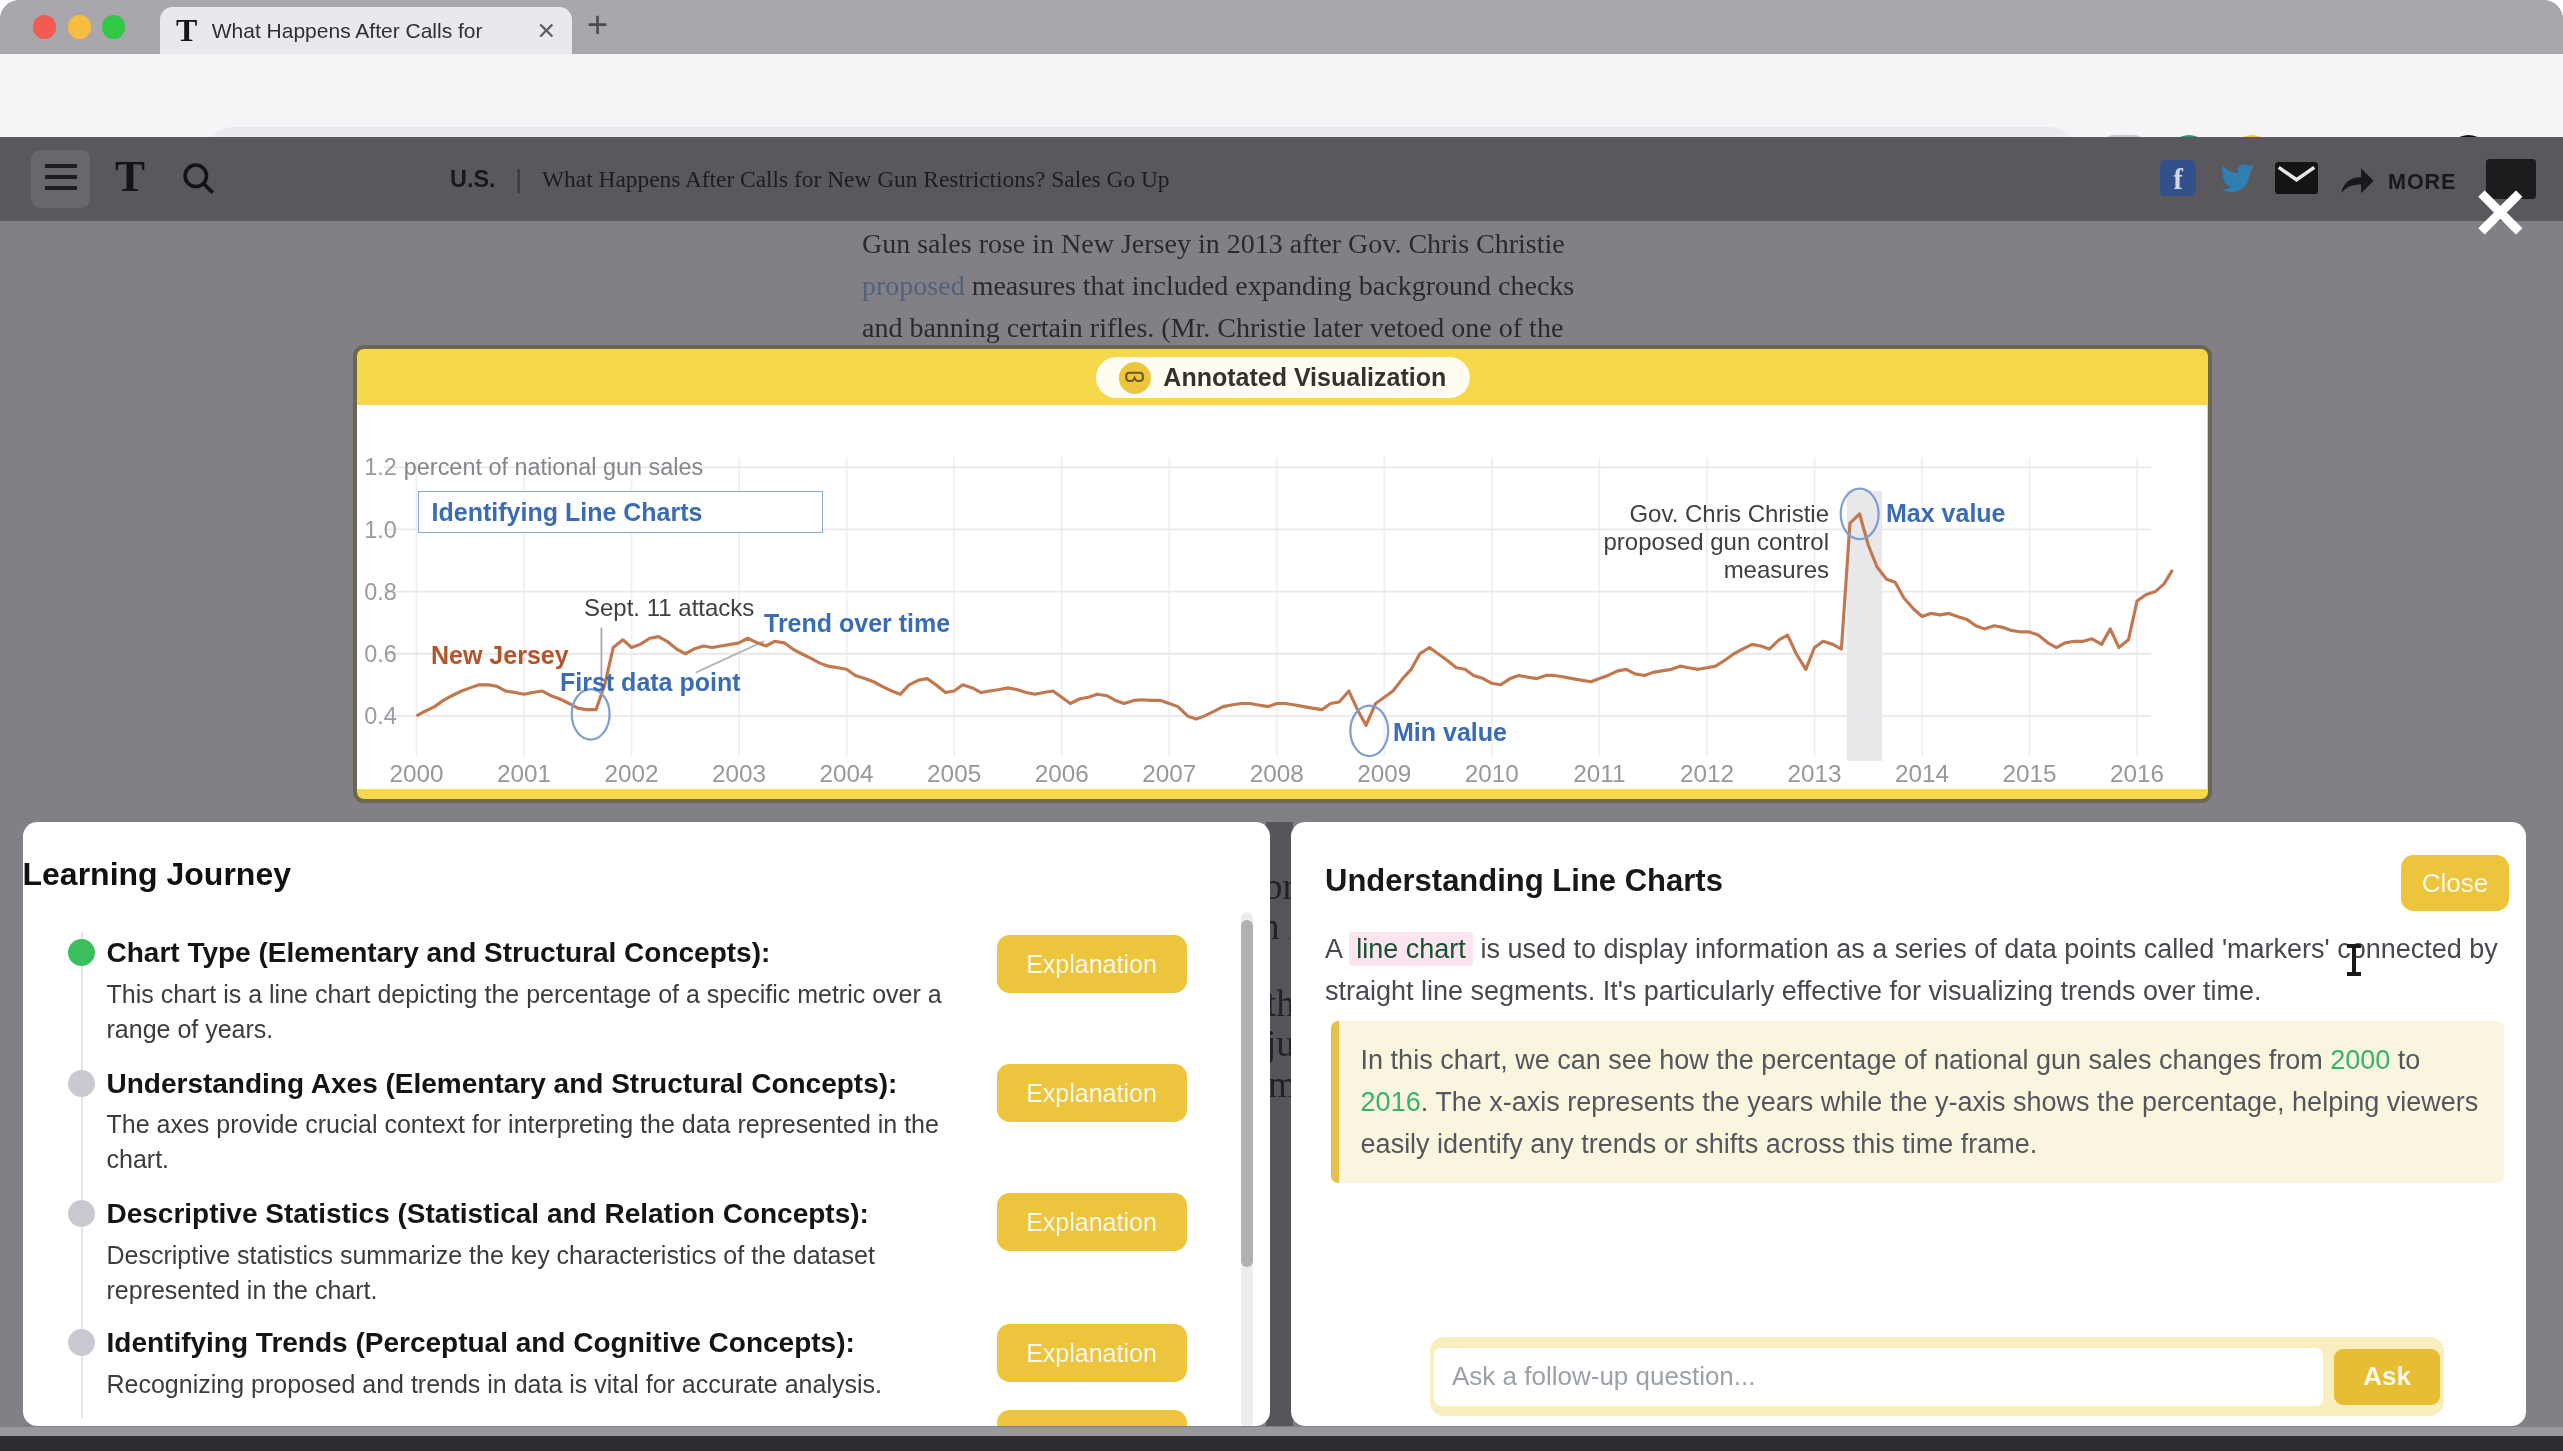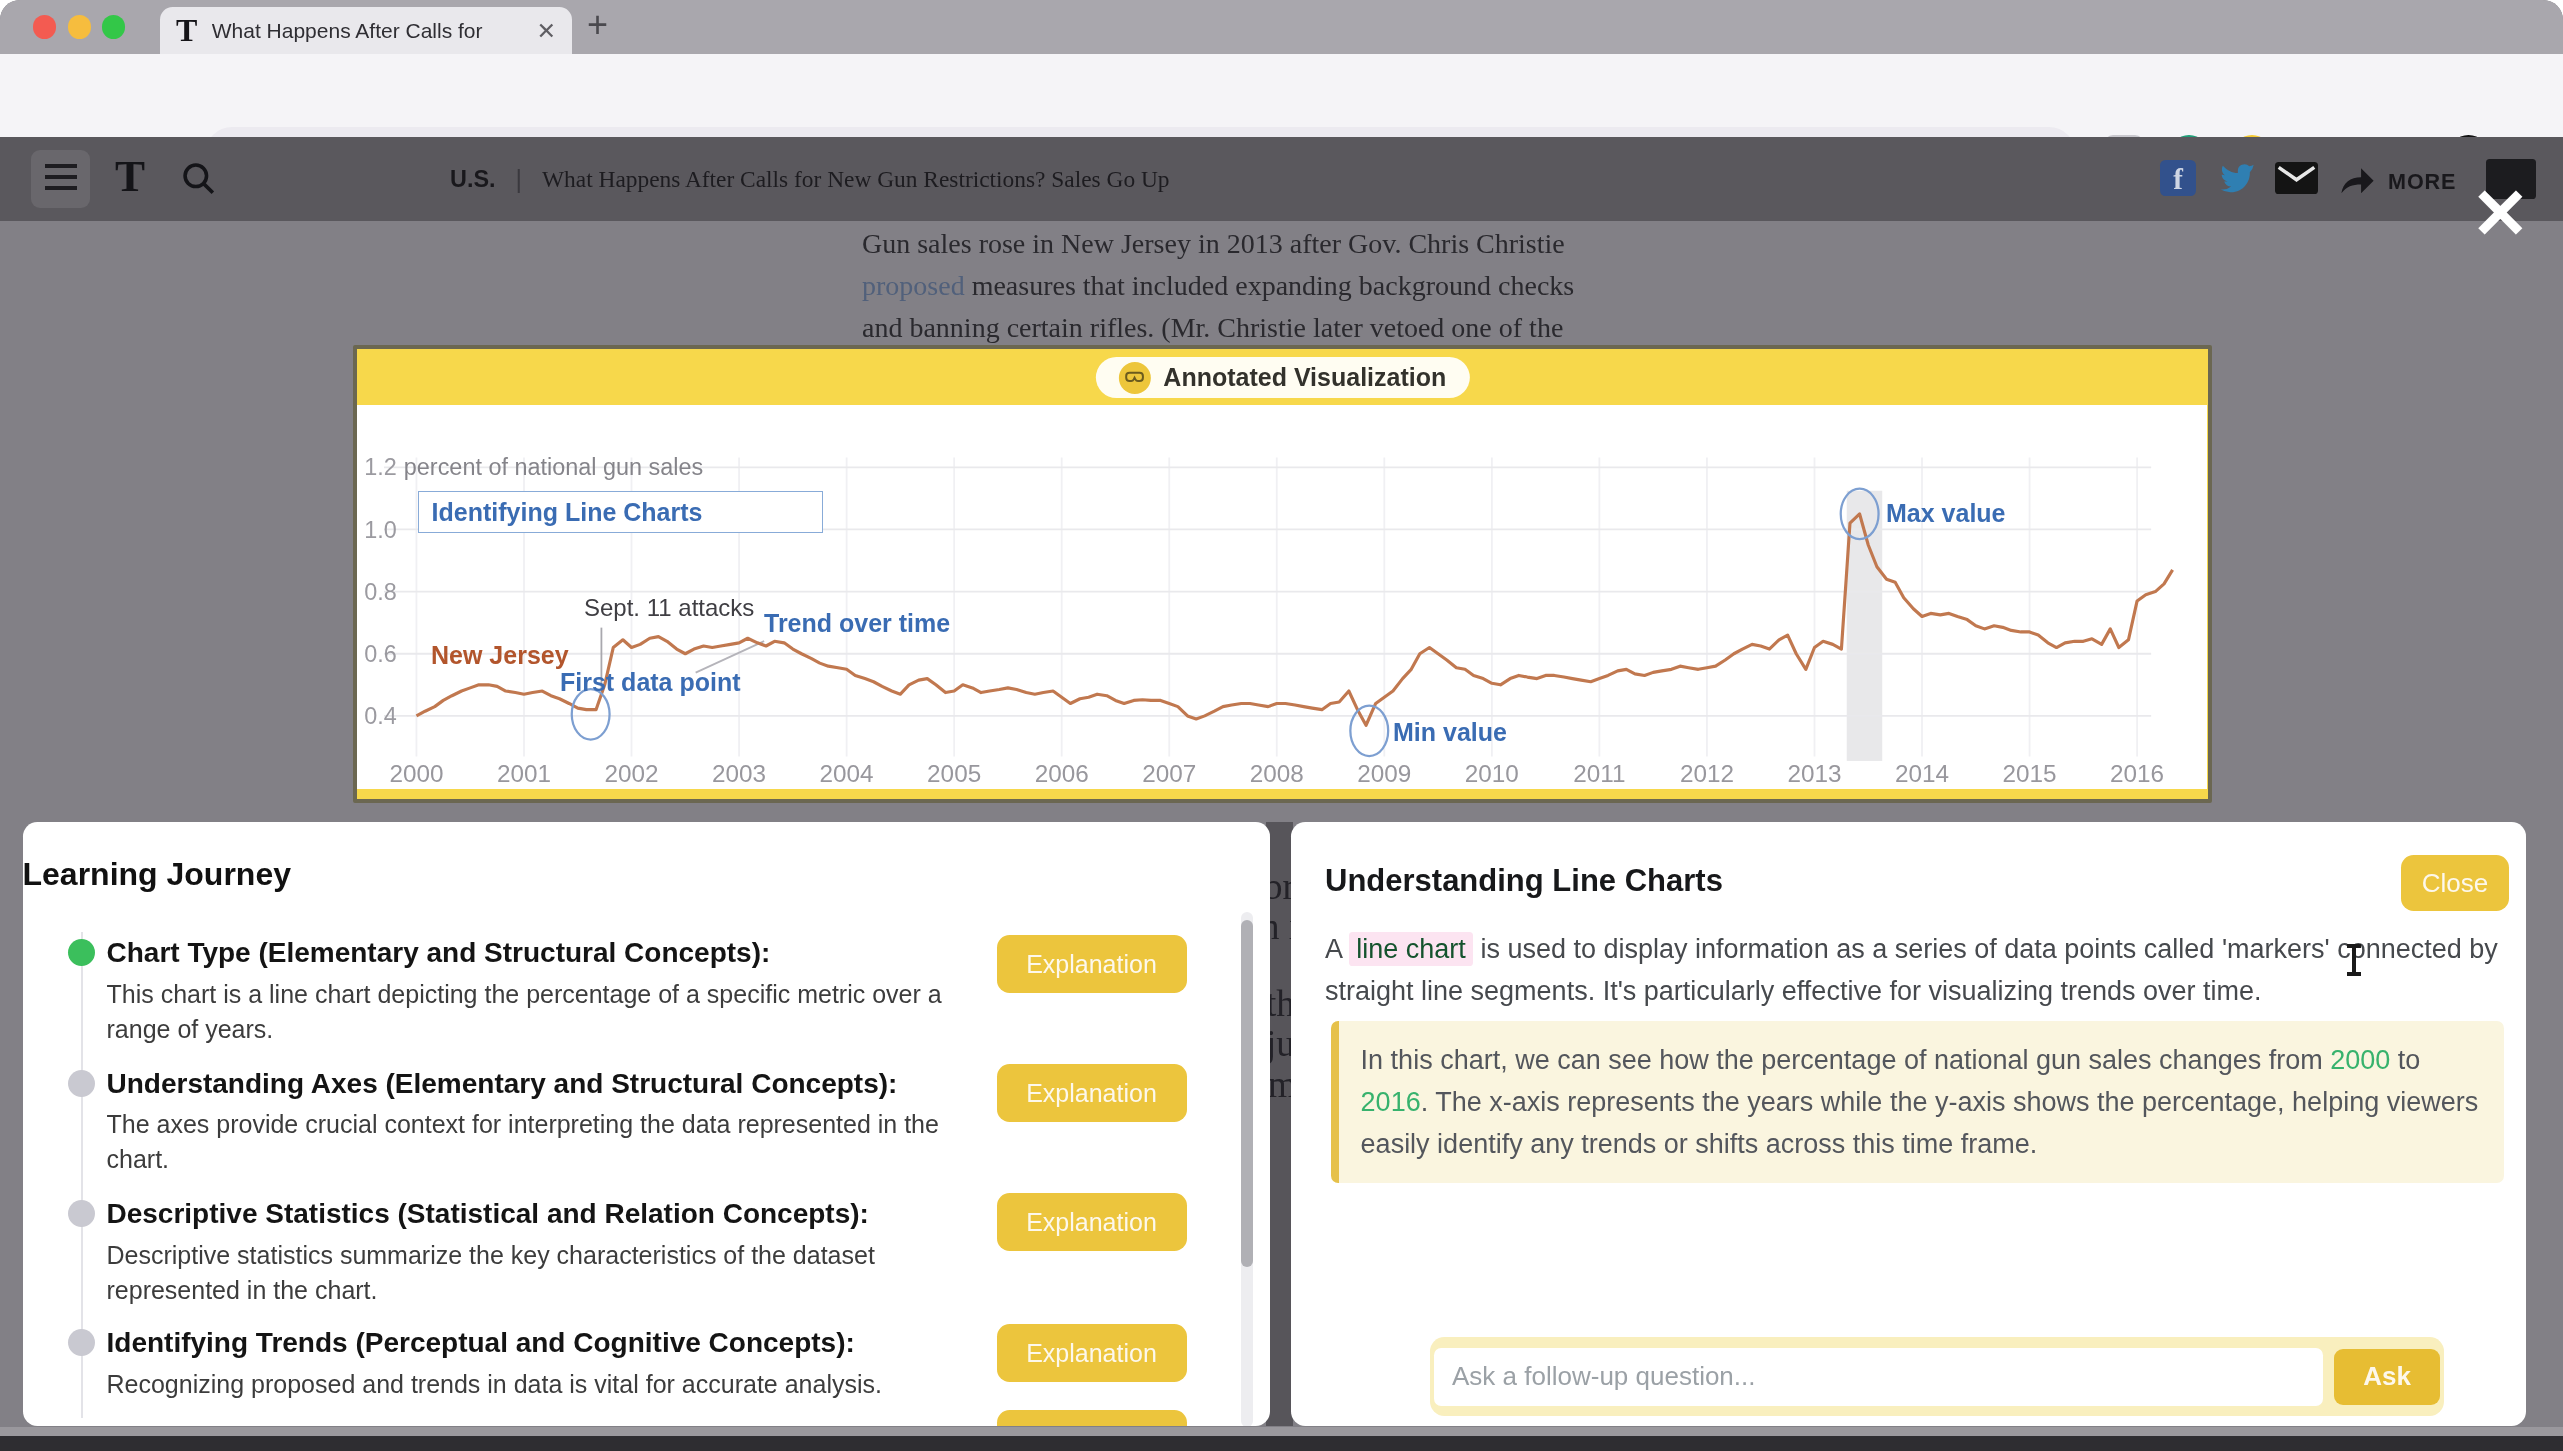--- a/index.html
+++ b/index.html
@@ -31,21 +31,21 @@
   .hdl{font-family:"Liberation Serif",serif;font-size:23.4px;color:#1d1c20;}
   .article{position:absolute;left:862px;top:223px;width:811px;font-family:"Liberation Serif",serif;
            font-size:28px;line-height:42px;color:#2a292e;}
   .article a{color:#51607b;text-decoration:none;}
   .overlay-x{position:absolute;left:2471px;top:173px;font-size:70px;font-weight:700;color:#ffffff;}
   .frag{position:absolute;font-family:Liberation Serif, serif;font-size:37px;color:#232228;}
   .gapstrip{position:absolute;left:1266px;top:822px;width:27px;height:604px;background:#57555a;}
 
   
   .card{position:absolute;left:353px;top:345px;width:1859px;height:458px;box-sizing:border-box;
-        border:4.5px solid #6b6751;border-radius:2px;background:#f7d84b;overflow:hidden;}
+        border:4.5px solid #6b6751;border-radius:11px;background:#f7d84b;overflow:hidden;}
   .card-head{height:56px;position:relative;}
   .pill{position:absolute;left:50%;top:8px;transform:translateX(-50%);height:41px;background:#fffdf2;
         border-radius:900px;display:flex;align-items:center;gap:12.6px;padding:0 23.4px;}
   .pill-ico{width:32px;height:32px;border-radius:50%;background:#edc63b;display:flex;align-items:center;justify-content:center;}
   .pill-label{font-size:25px;font-weight:700;color:#33322c;white-space:nowrap;}
   .card-body{position:relative;background:#ffffff;height:384px;width:1850px;}
   .ann{position:absolute;white-space:nowrap;}
   .ann-blue{color:#3a6cb3;font-weight:700;font-size:25px;}
   .ann-grey{color:#3f3e43;font-size:24px;}
   .ann-orange{color:#b2552c;font-weight:700;font-size:25px;}
@@ -264,20 +264,25 @@
         </svg>
       <div class="idbox">
         <span>Identifying Line Charts</span>
       </div>
       <div class="ann ann-grey" style="left:227px;top:189px;">Sept. 11 attacks</div>
       <div class="ann ann-blue" style="left:407px;top:204px;">Trend over time</div>
       <div class="ann ann-orange" style="left:74px;top:236px;">New Jersey</div>
       <div class="ann ann-blue" style="left:203px;top:263px;">First data point</div>
       <div class="ann ann-blue" style="left:1036px;top:313px;">Min value</div>
       <div class="ann ann-blue" style="left:1529px;top:94px;">Max value</div>
+      <div class="ann ann-grey" style="right:378px;top:95px;text-align:right;line-height:28px;">
+        <span>Gov. Chris Christie</span><br>
+        <span>proposed gun control</span><br>
+        <span>measures</span>
+      </div>
     </div>
   </div>
 
   <div class="gapstrip"></div>
   <div class="frag" style="left:1264px;top:865px;">br</div>
   <div class="frag" style="left:1261px;top:905px;">n i</div>
   <div class="frag" style="left:1266px;top:982px;">th</div>
   <div class="frag" style="left:1266px;top:1022px;">ju</div>
   <div class="frag" style="left:1268px;top:1063px;">m</div>
 

